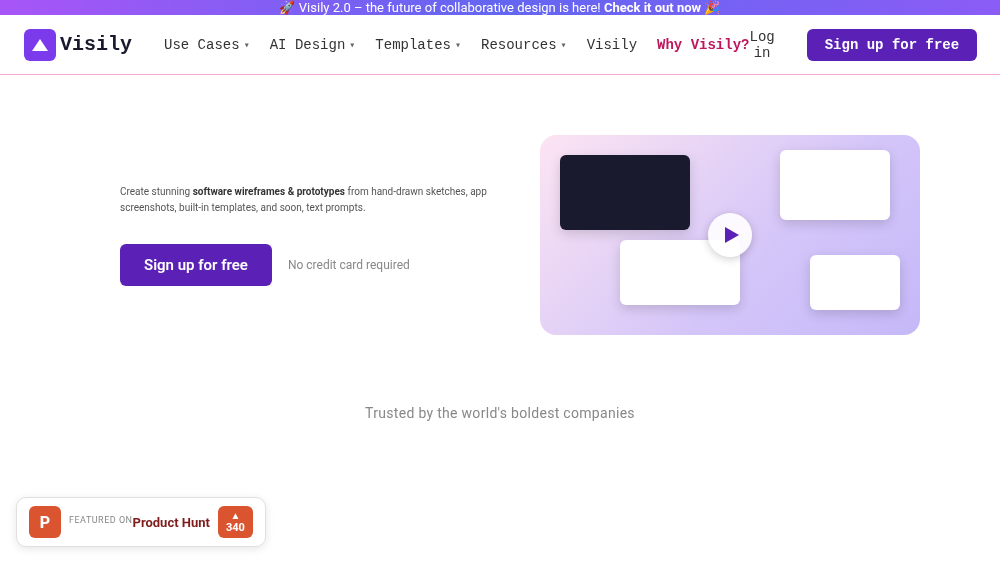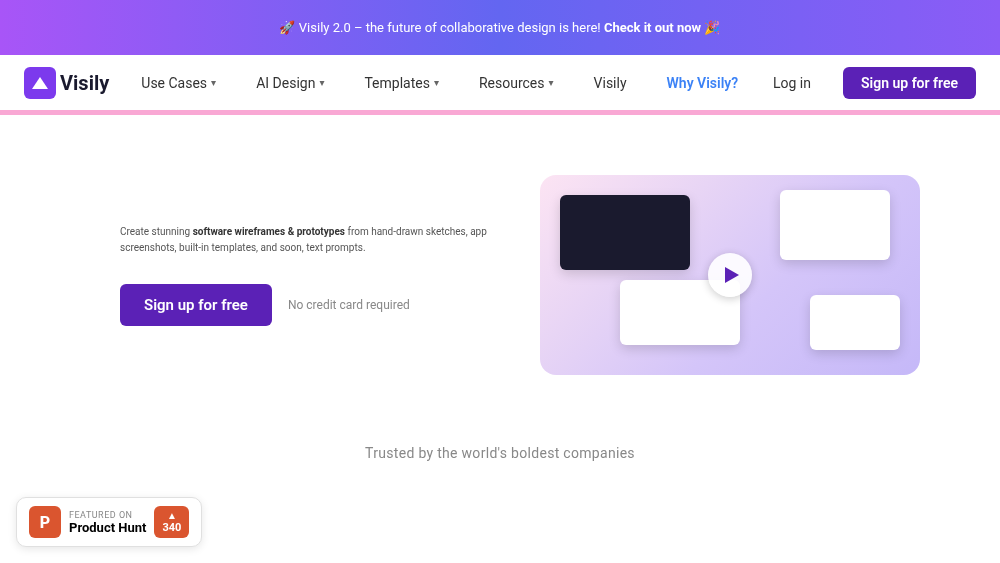--- a/index.html
+++ b/index.html
@@ -3,69 +3,70 @@
   <meta charset="utf-8">
   <style>
     * { margin: 0; padding: 0; box-sizing: border-box; }
     body { font-family: -apple-system, BlinkMacSystemFont, 'Segoe UI', Roboto, sans-serif; overflow-x: hidden; background: #fff; }
 
     
     #announcement-banner {
       background: linear-gradient(90deg, #a855f7, #6366f1, #8b5cf6);
       color: white;
       text-align: center;
-      padding: 20px 16px;
+      padding: 0 16px;
       font-size: 13px;
     }
     #announcement-banner a { color: white; font-weight: 700; text-decoration: none; }
 
     
     #navbar {
       display: flex;
       align-items: center;
       padding: 0 24px;
       height: 60px;
-      border-bottom: 5px solid #f9a8d4;
+      border-bottom: 1px solid #f9a8d4;
       background: #fff;
       position: relative;
       z-index: 10;
+      font-family: Liberation Mono, monospace;
     }
     #logo-area {
       display: flex;
       align-items: center;
       gap: 4px;
       margin-right: 32px;
       text-decoration: none;
     }
     #logo-icon {
       width: 32px;
       height: 32px;
     }
     #logo-text {
       font-size: 20px;
       font-weight: 700;
       color: #1a1a2e;
     }
     #nav-links {
       display: flex;
       align-items: center;
-      gap: 40px;
+      gap: 20px;
       flex: 1;
     }
     .nav-item {
       display: flex;
       align-items: center;
       gap: 4px;
       font-size: 14px;
       color: #333;
       cursor: pointer;
       text-decoration: none;
       white-space: nowrap;
     }
-    .nav-item.active { color: #3b82f6; font-weight: 600; }
+    .nav-item.active { color: #be185d; font-weight: 600; }
     .nav-chevron { font-size: 10px; color: #666; }
     #nav-actions {
       display: flex;
       align-items: center;
       gap: 32px;
     }
     #login-btn {
       font-size: 14px;
       color: #333;
       cursor: pointer;
@@ -224,32 +225,32 @@
       border-radius: 6px;
       display: flex;
       align-items: center;
       justify-content: center;
       color: white;
       font-weight: 800;
       font-size: 16px;
     }
     #ph-text-area {
       display: flex;
-      flex-direction: column;
+      flex-direction: row;
     }
     #ph-featured-on {
       font-size: 9px;
       color: #888;
       text-transform: uppercase;
       letter-spacing: 0.5px;
     }
     #ph-name {
       font-size: 13px;
       font-weight: 700;
-      color: #000000;
+      color: #7f1d1d;
     }
     #ph-count-badge {
       background: #da552f;
       color: white;
       border-radius: 6px;
       padding: 4px 8px;
       display: flex;
       flex-direction: column;
       align-items: center;
       font-size: 11px;

